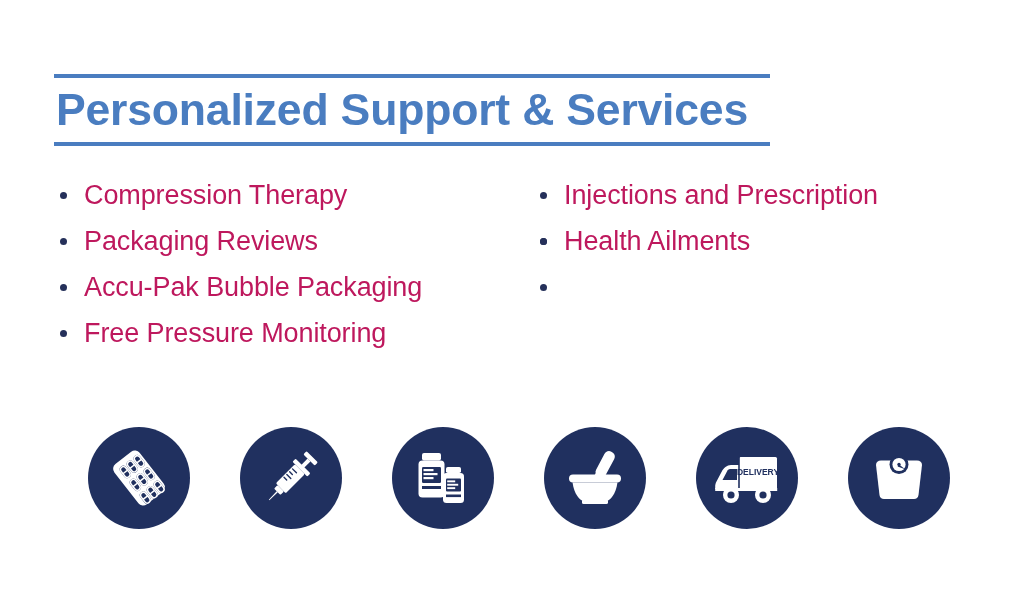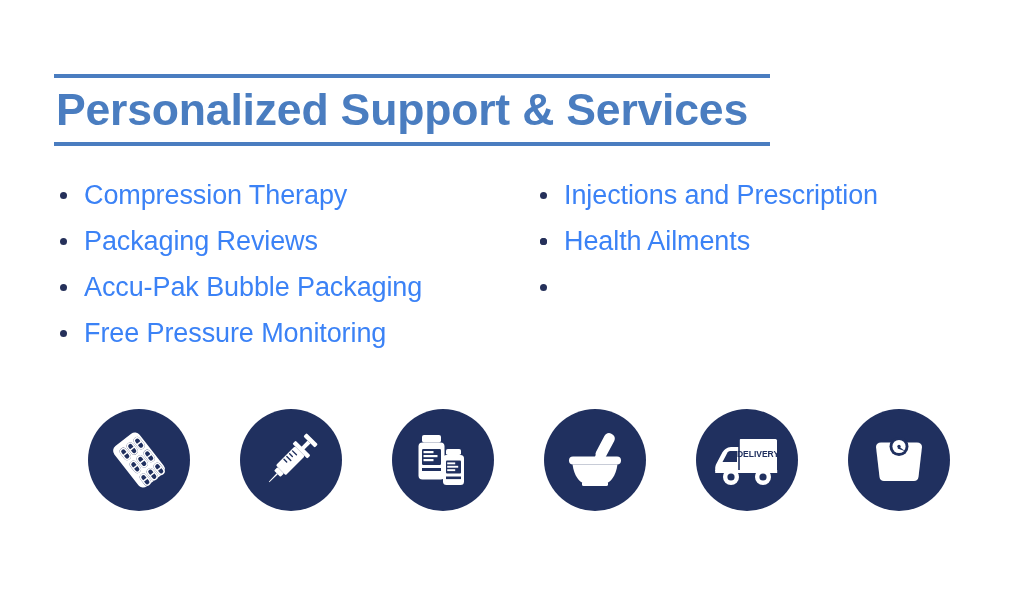--- a/index.html
+++ b/index.html
@@ -71,39 +71,39 @@
     margin: 0;
     padding: 0;
   }
   ul.service-list li {
     position: relative;
     padding-left: 26px;
     margin: 0 0 12px 0;
     font-family: "Liberation Sans", sans-serif;
     font-size: 27px;
     line-height: 34px;
-    color: #3b82f6;
+    color: #be185d;
     white-space: nowrap;
     letter-spacing: -0.1px;
   }
   ul.service-list li .bullet {
     position: absolute;
     left: 2px;
     top: 14px;
     width: 7px;
     height: 7px;
     border-radius: 50%;
     background: #25305a;
   }
 
   
   .icon-row {
     position: absolute;
     left: 88px;
-    top: 409px;
+    top: 427px;
     width: 873px;
     height: 102px;
   }
   .icon-badge {
     position: absolute;
     top: 0;
     width: 102px;
     height: 102px;
     border-radius: 50%;
     background: #20305f;

